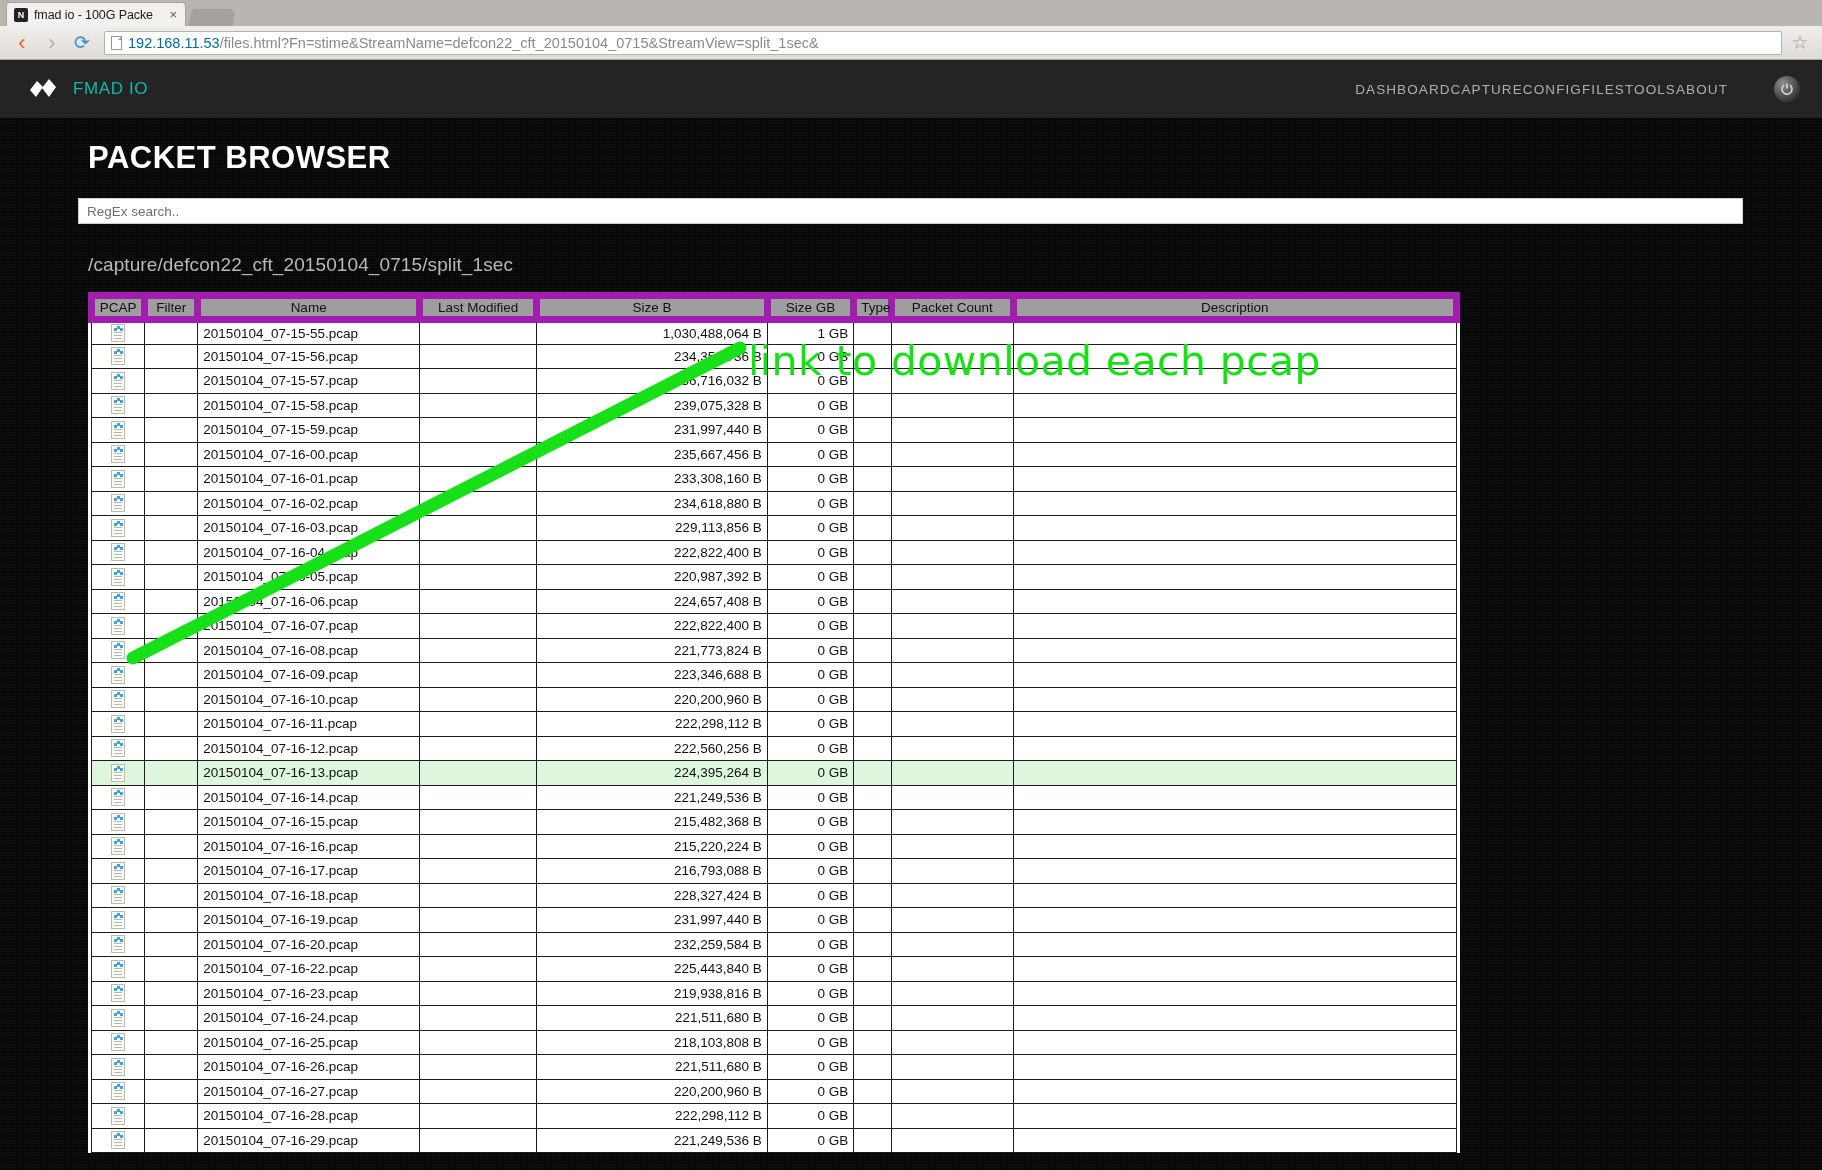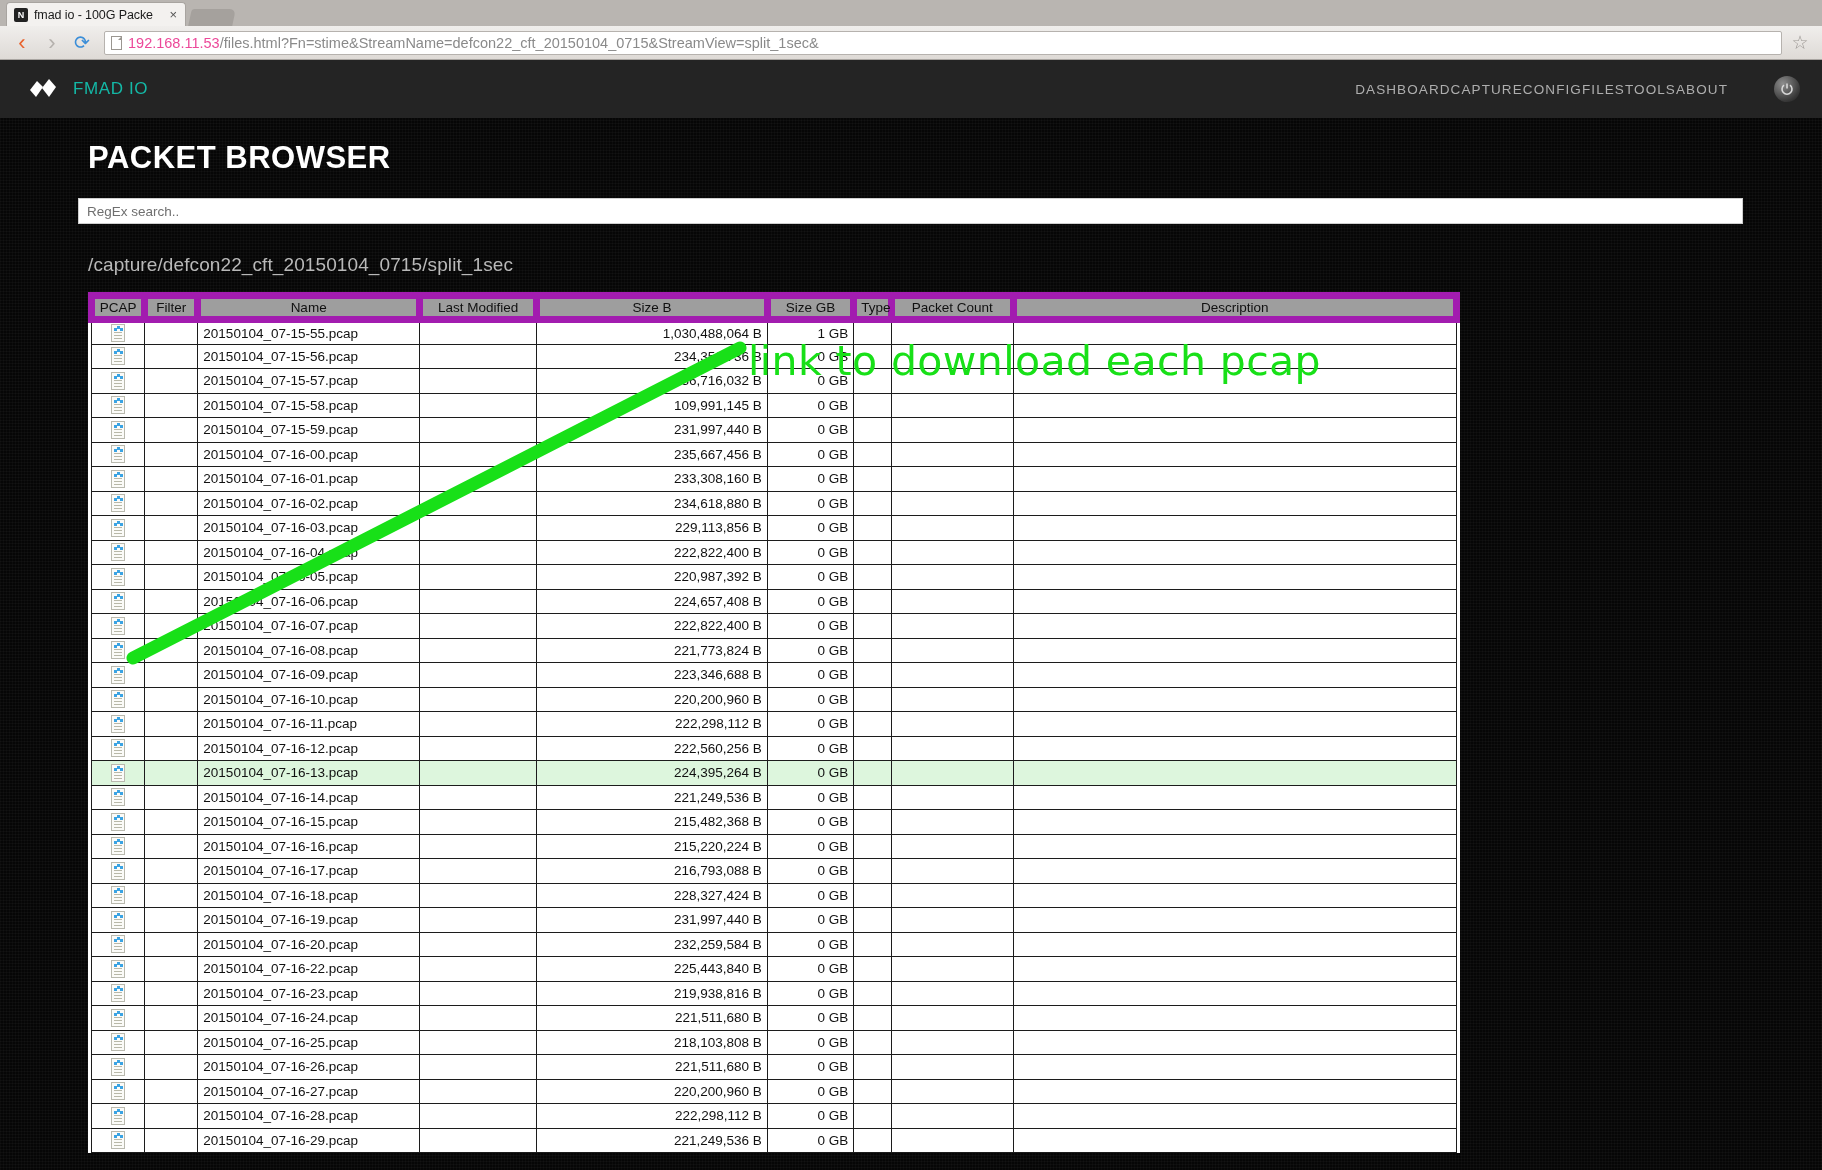--- a/index.html
+++ b/index.html
@@ -93,21 +93,21 @@
   .url-pageicon {
     width: 11px; height: 14px;
     border: 1px solid #9a9690; background: #fff;
     position: relative; margin-right: 6px; flex: 0 0 auto;
   }
   .url-pageicon::after {
     content:""; position:absolute; right:-1px; top:-1px;
     border-width: 0 0 4px 4px; border-style: solid;
     border-color: transparent transparent #9a9690 transparent;
   }
-  .url-host { color: #ec4899; }
+  .url-host { color: #0369a1; }
   .url-rest { color: #8a8a8a; }
   .star-btn {
     width: 28px; height: 28px;
     display: flex; align-items: center; justify-content: center;
     font-size: 19px; color: #9b9793; cursor: pointer;
   }
 
   
   .app-header {
     height: 58px; background: #242424;
@@ -356,21 +356,21 @@
             <td class="c-sizegb">0 GB</td>
             <td></td>
             <td></td>
             <td></td>
           </tr>
           <tr>
             <td class="c-pcap"><span class="pcap-icon"><span class="wave"></span><span class="lines"></span></span></td>
             <td></td>
             <td class="c-name">20150104_07-15-58.pcap</td>
             <td></td>
-            <td class="c-size">109,991,145 B</td>
+            <td class="c-size">239,075,328 B</td>
             <td class="c-sizegb">0 GB</td>
             <td></td>
             <td></td>
             <td></td>
           </tr>
           <tr>
             <td class="c-pcap"><span class="pcap-icon"><span class="wave"></span><span class="lines"></span></span></td>
             <td></td>
             <td class="c-name">20150104_07-15-59.pcap</td>
             <td></td>

